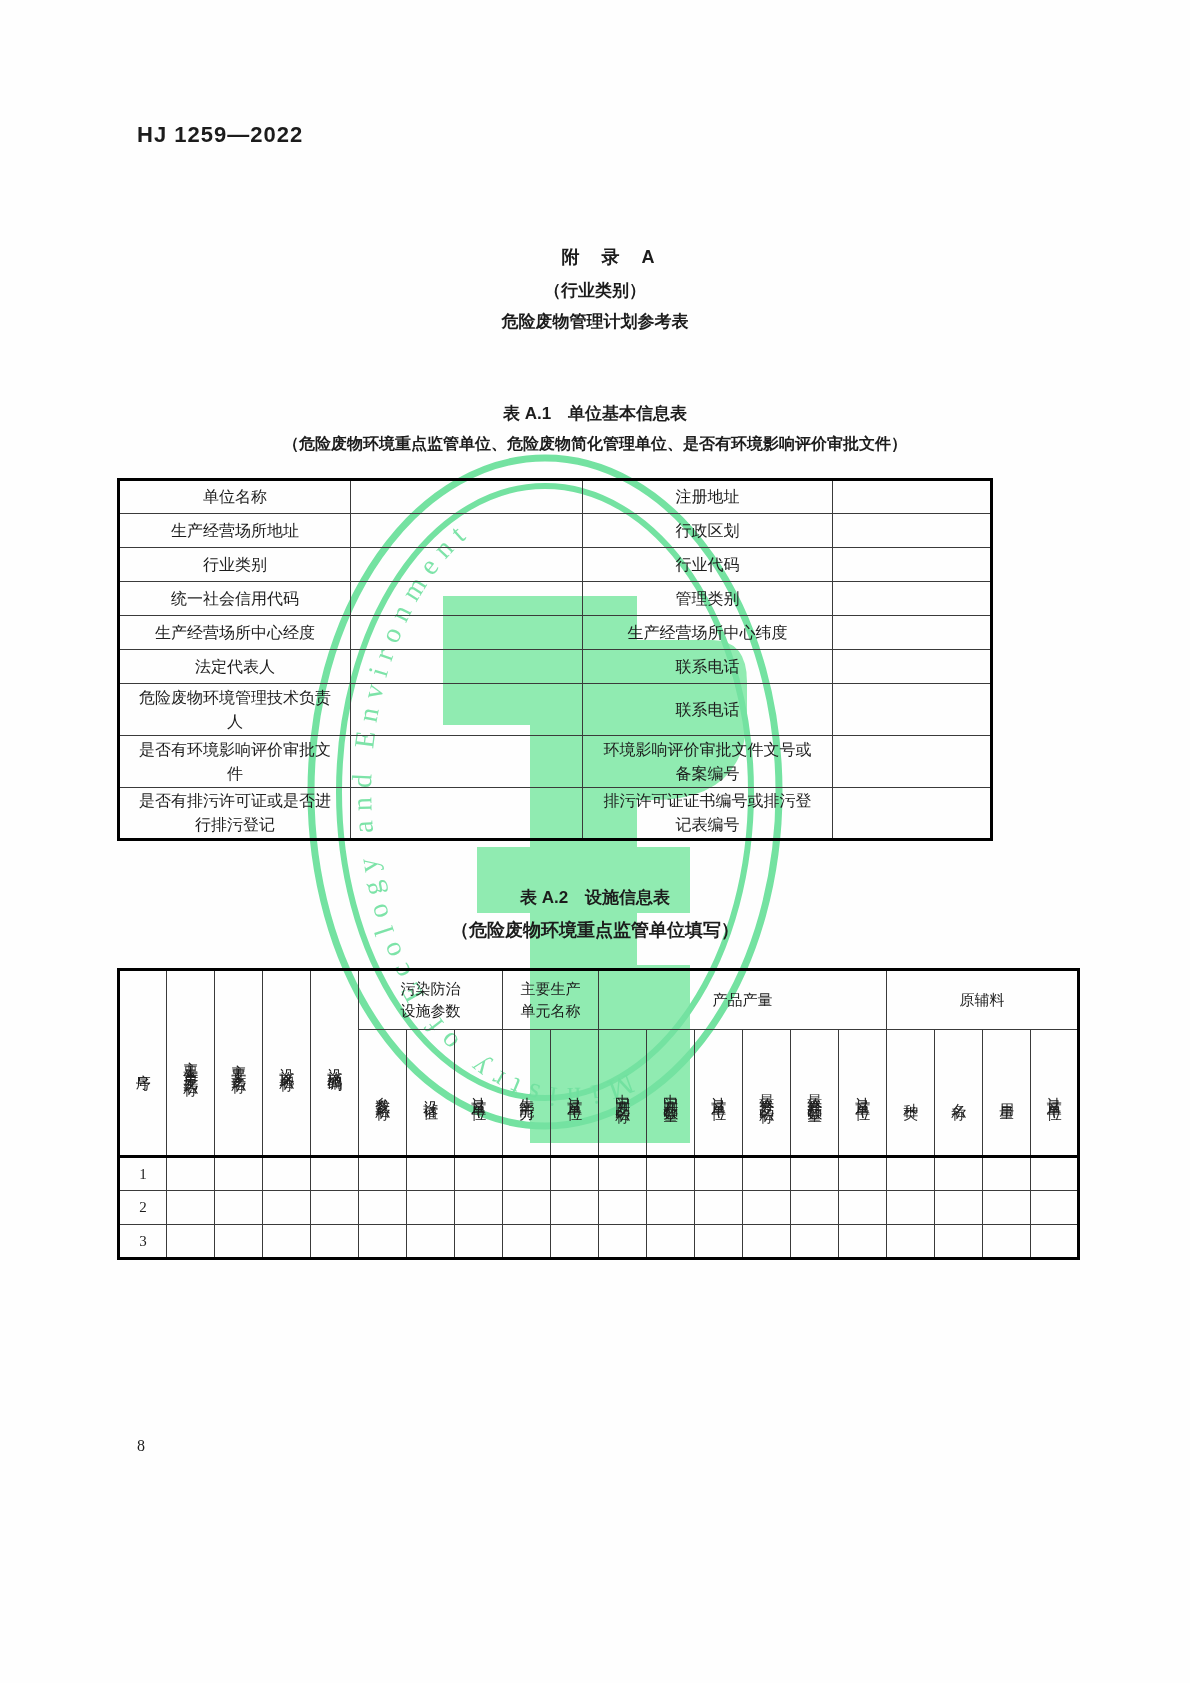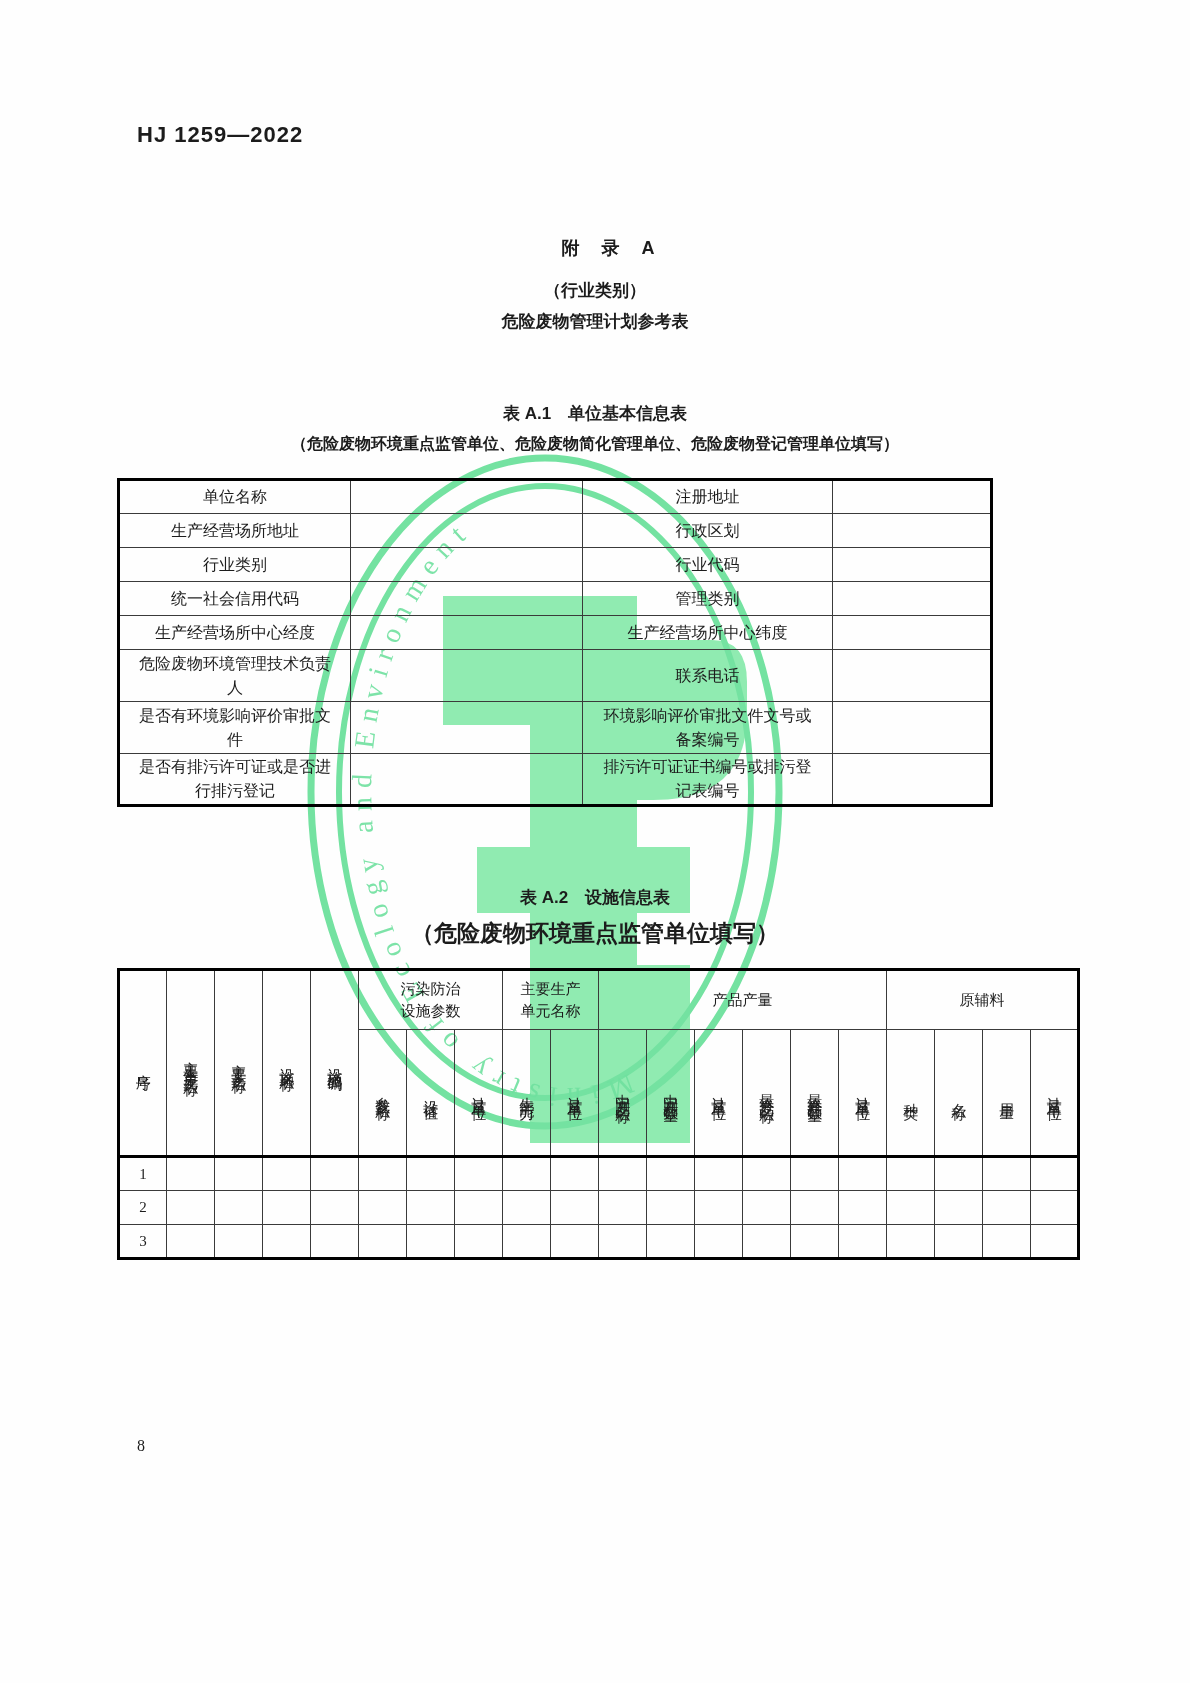--- a/index.html
+++ b/index.html
@@ -9,27 +9,27 @@
     font-family:"Liberation Serif",serif;color:#1c1c1c;
   }
   #watermark{position:absolute;left:0;top:0;z-index:0;pointer-events:none;}
   .layer{position:relative;z-index:1;}
   .doc-code{
     position:absolute;left:137px;top:122px;
     font-family:"Liberation Sans",sans-serif;font-weight:700;font-size:22px;letter-spacing:1px;
   }
   .centerline{position:absolute;left:0;right:0;text-align:center;font-weight:700;
     font-family:"Liberation Sans",sans-serif;}
-  .t1{top:236px;font-size:18px;letter-spacing:2px;margin-left:28px;}
+  .t1{top:245px;font-size:18px;letter-spacing:2px;margin-left:28px;}
   .t2{top:279px;font-size:17px;}
   .t3{top:310px;font-size:17px;}
   .a1cap{top:402px;font-size:17px;}
   .a1sub{top:434px;font-size:16px;}
   .a2cap{top:886px;font-size:17px;}
-  .a2sub{top:918px;font-size:23px;}
+  .a2sub{top:918px;font-size:18px;}
   table{border-collapse:collapse;table-layout:fixed;background:transparent;}
   #ta1{position:absolute;left:117px;top:478px;width:873px;border:3px solid #000;}
   #ta1 td{border:1px solid #3a3a3a;font-size:16px;text-align:center;line-height:24px;padding:0;}
   #ta1 td.lab1{padding:0 18px;}
   #ta1 td.lab2{padding:0 18px;}
   #ta1 tr.r1{height:34px;}
   #ta1 tr.r2{height:52px;}
   #ta2{position:absolute;left:117px;top:968px;width:960px;border:3px solid #000;}
   #ta2 th,#ta2 td{border:1px solid #3a3a3a;font-weight:400;font-size:15px;text-align:center;vertical-align:middle;padding:0;}
   #ta2 tr.ghdr{height:60px;}
@@ -73,21 +73,21 @@
   </svg>
 
   <div class="layer">
     <div class="doc-code">HJ 1259—2022</div>
 
     <div class="centerline t1">附　录　A</div>
     <div class="centerline t2">（行业类别）</div>
     <div class="centerline t3">危险废物管理计划参考表</div>
 
     <div class="centerline a1cap">表 A.1　单位基本信息表</div>
-    <div class="centerline a1sub">（危险废物环境重点监管单位、危险废物简化管理单位、危险废物登记管理单位填写）</div>
+    <div class="centerline a1sub">（危险废物环境重点监管单位、危险废物简化管理单位、是否有环境影响评价审批文件）</div>
 
     <table id="ta1">
       <colgroup>
           <col style="width:232px">
           <col style="width:232px">
           <col style="width:250px">
           <col style="width:159px">
         </colgroup>
       <tbody>
           <tr class="r1">
@@ -111,20 +111,26 @@
       <tr class="r1">
         <td class="lab1">统一社会信用代码</td>
         <td></td>
         <td class="lab2">管理类别</td>
         <td></td>
       </tr>
       <tr class="r1">
         <td class="lab1">生产经营场所中心经度</td>
         <td></td>
         <td class="lab2">生产经营场所中心纬度</td>
+        <td></td>
+      </tr>
+      <tr class="r1">
+        <td class="lab1">法定代表人</td>
+        <td></td>
+        <td class="lab2">联系电话</td>
         <td></td>
       </tr>
       <tr class="r2">
         <td class="lab1">危险废物环境管理技术负责人</td>
         <td></td>
         <td class="lab2">联系电话</td>
         <td></td>
       </tr>
       <tr class="r2">
         <td class="lab1">是否有环境影响评价审批文件</td>

